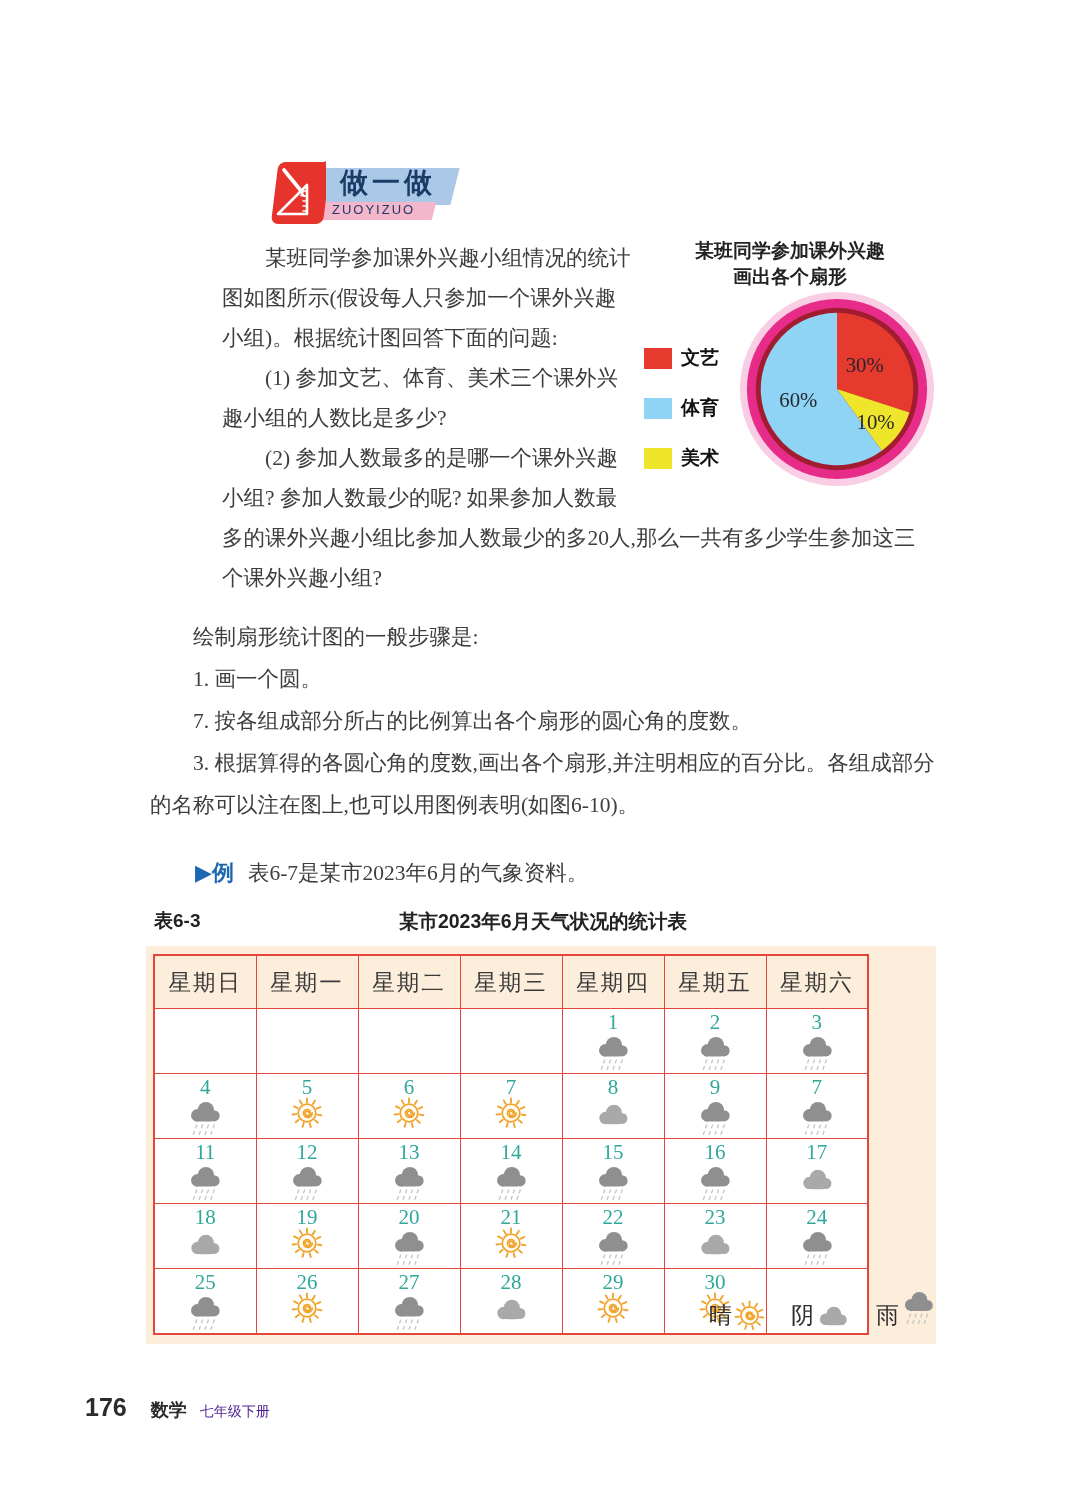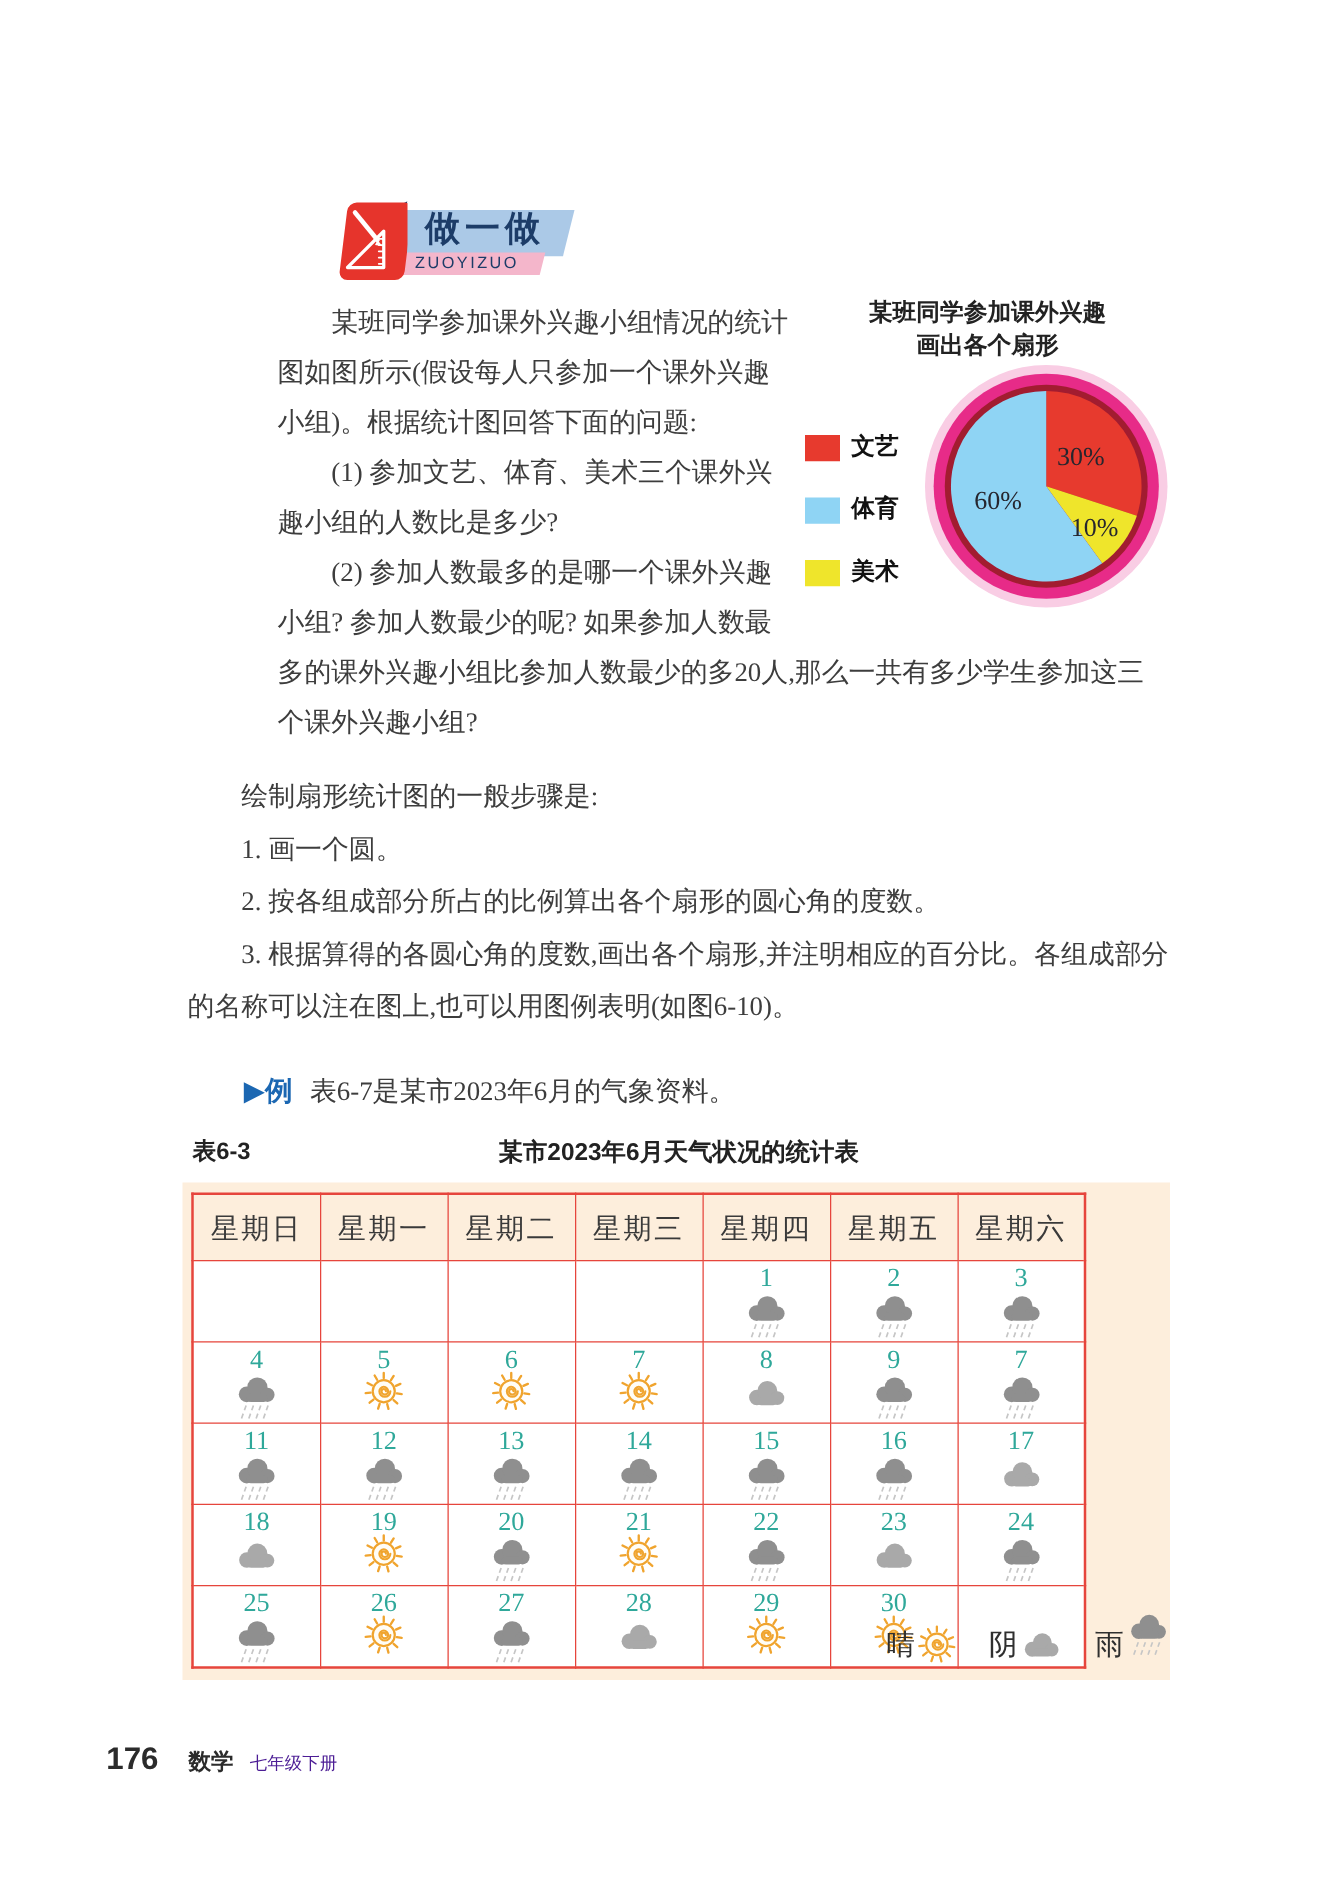--- a/index.html
+++ b/index.html
@@ -168,21 +168,21 @@
       </div>
     </div>
     <p>某班同学参加课外兴趣小组情况的统计图如图所示(假设每人只参加一个课外兴趣小组)。根据统计图回答下面的问题:</p>
     <p>(1) 参加文艺、体育、美术三个课外兴趣小组的人数比是多少?</p>
     <p>(2) 参加人数最多的是哪一个课外兴趣小组? 参加人数最少的呢? 如果参加人数最多的课外兴趣小组比参加人数最少的多20人,那么一共有多少学生参加这三个课外兴趣小组?</p>
   </div>
 
   <div class="steps">
     <p>绘制扇形统计图的一般步骤是:</p>
     <p>1. 画一个圆。</p>
-    <p>2. 按各组成部分所占的比例算出各个扇形的圆心角的度数。</p>
+    <p>7. 按各组成部分所占的比例算出各个扇形的圆心角的度数。</p>
     <p>3. 根据算得的各圆心角的度数,画出各个扇形,并注明相应的百分比。各组成部分的名称可以注在图上,也可以用图例表明(如图6-10)。</p>
   </div>
 
   <div class="example-line">
     <span class="example-marker">▶例</span>
     <span>表6-7是某市2023年6月的气象资料。</span>
   </div>
 
   <div class="table-caption">
     <span class="table-tag">表6-3</span>

